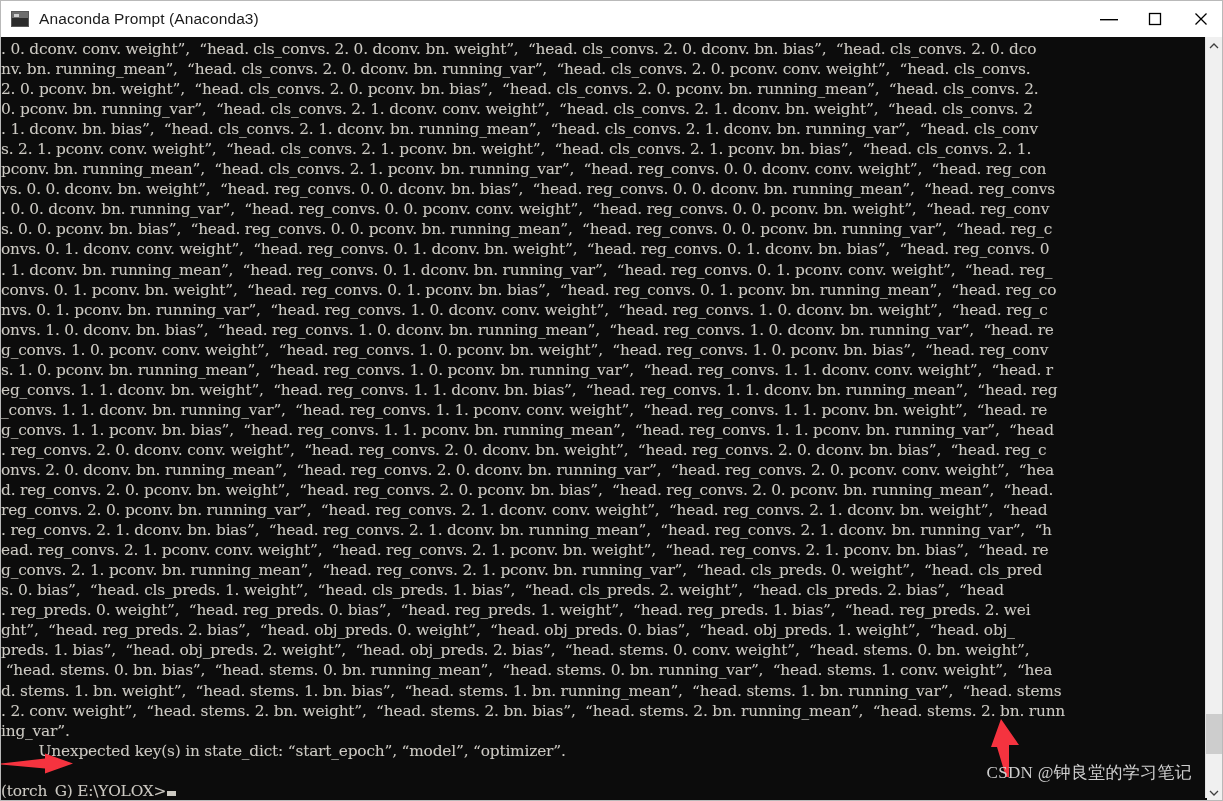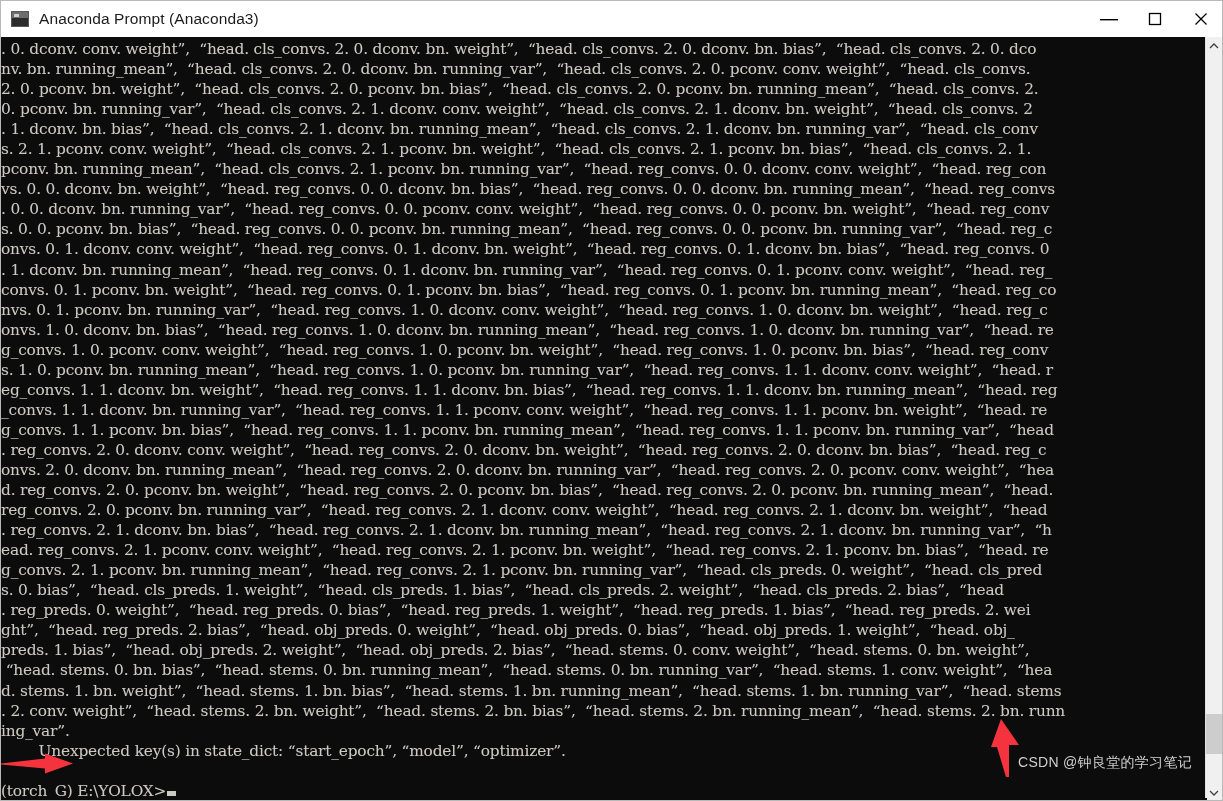--- a/index.html
+++ b/index.html
@@ -121,23 +121,23 @@
     top: 716px;
     width: 48px;
     height: 62px;
     pointer-events: none;
   }
 
   
   #watermark {
     position: absolute;
     right: 30px;
-    bottom: 28px;
-    font-family: Liberation Sans, sans-serif;
-    font-size: 14px;
+    bottom: 16px;
+    font-family: Liberation Serif, serif;
+    font-size: 17px;
     color: #cfcfcf;
     white-space: nowrap;
     letter-spacing: 0.3px;
   }
 
   
   #scrollbar {
     position: absolute;
     right: 0;
     top: 36px;

